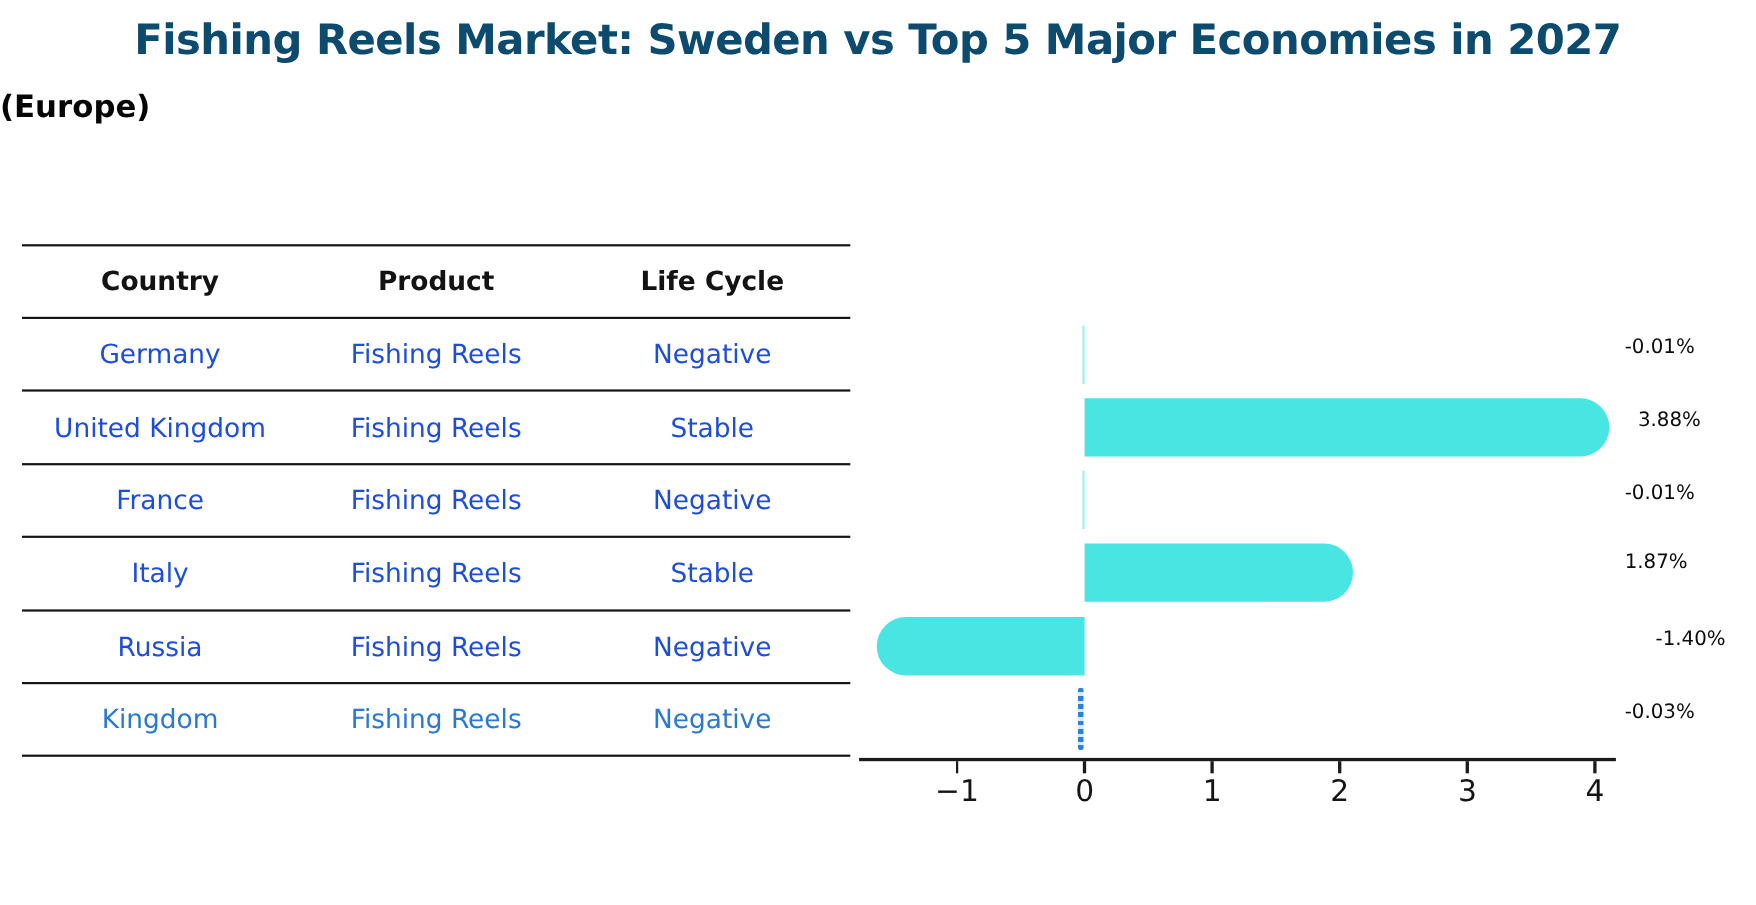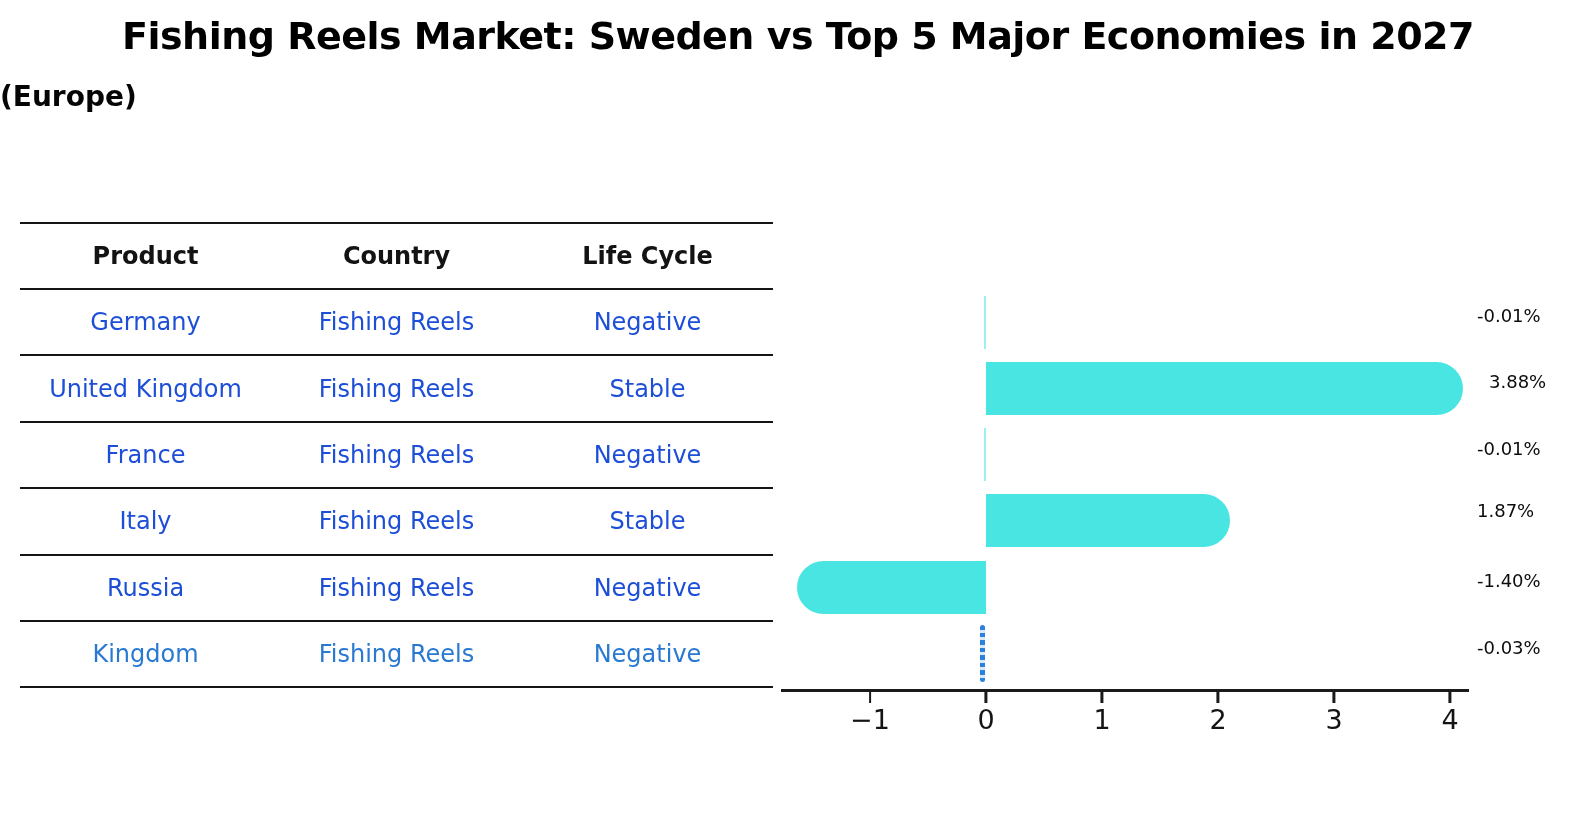--- a/index.html
+++ b/index.html
@@ -4,21 +4,21 @@
 <style>
   html,body { margin:0; padding:0; background:#ffffff; }
   #canvas {
     position:relative; width:1596px; height:823px; background:#ffffff;
     font-family:"DejaVu Sans","Liberation Sans",sans-serif; overflow:hidden;
   }
 
   
   .title {
     position:absolute; top:14px; left:0; width:1596px;
-    text-align:center; font-size:38px; font-weight:700; color:#000000;
+    text-align:center; font-size:38px; font-weight:700; color:#0c4a6e;
     letter-spacing:-0.5px;
   }
   .subtitle {
     position:absolute; top:80px; left:0; width:1596px;
     font-size:28px; font-weight:700; color:#050505;
   }
 
   
   .info-table {
     position:absolute; left:20px; top:222px; width:753px;
@@ -56,22 +56,22 @@
 </head>
 <body>
 
 <div id="canvas">
 
   <div class="title">Fishing Reels Market: Sweden vs Top 5 Major Economies in 2027</div>
   <div class="subtitle">(Europe)</div>
 
   <div class="info-table">
     <div class="trow head">
+      <div class="cell">Country</div>
       <div class="cell">Product</div>
-      <div class="cell">Country</div>
       <div class="cell">Life Cycle</div>
     </div>
     <div class="trow">
       <div class="cell">Germany</div>
       <div class="cell">Fishing Reels</div>
       <div class="cell">Negative</div>
     </div>
     <div class="trow">
       <div class="cell">United Kingdom</div>
       <div class="cell">Fishing Reels</div>
@@ -103,21 +103,21 @@
   <div class="bar" style="top: 361.8px; height: 53px; background: rgb(72, 229, 227); left: 986px; width: 477.08px; border-radius: 0px 27px 27px 0px;"></div>
   <div class="bar" style="top: 428.1px; height: 53px; background: rgb(72, 229, 227); left: 984px; width: 2px; opacity: 0.55;"></div>
   <div class="bar" style="top: 494.4px; height: 53px; background: rgb(72, 229, 227); left: 986px; width: 243.92px; border-radius: 0px 27px 27px 0px;"></div>
   <div class="bar" style="top: 560.7px; height: 53px; background: rgb(72, 229, 227); left: 796.6px; width: 189.4px; border-radius: 27px 0px 0px 27px;"></div>
   <div class="bar bar-highlight" style="left: 980.02px; width: 5px; top: 625px; height: 57px;"></div>
 
   <div class="vlabel" style="top: 305px;">-0.01%</div>
   <div class="vlabel" style="top: 371.3px; margin-left: 12px;">3.88%</div>
   <div class="vlabel" style="top: 437.6px;">-0.01%</div>
   <div class="vlabel" style="top: 500px;">1.87%</div>
-  <div class="vlabel" style="top: 570.2px;">-1.40%</div>
+  <div class="vlabel" style="top: 570.2px; margin-left: 28px;">-1.40%</div>
   <div class="vlabel" style="top: 636.5px; text-align: center;">-0.03%</div>
 
   <div class="axis-line"></div>
 
   <div class="tick" style="left: 870px;">
     <span class="tick-mark"></span>
     <span class="tick-label">−1</span>
   </div>
   <div class="tick" style="left: 986px;">
     <span class="tick-mark"></span>

